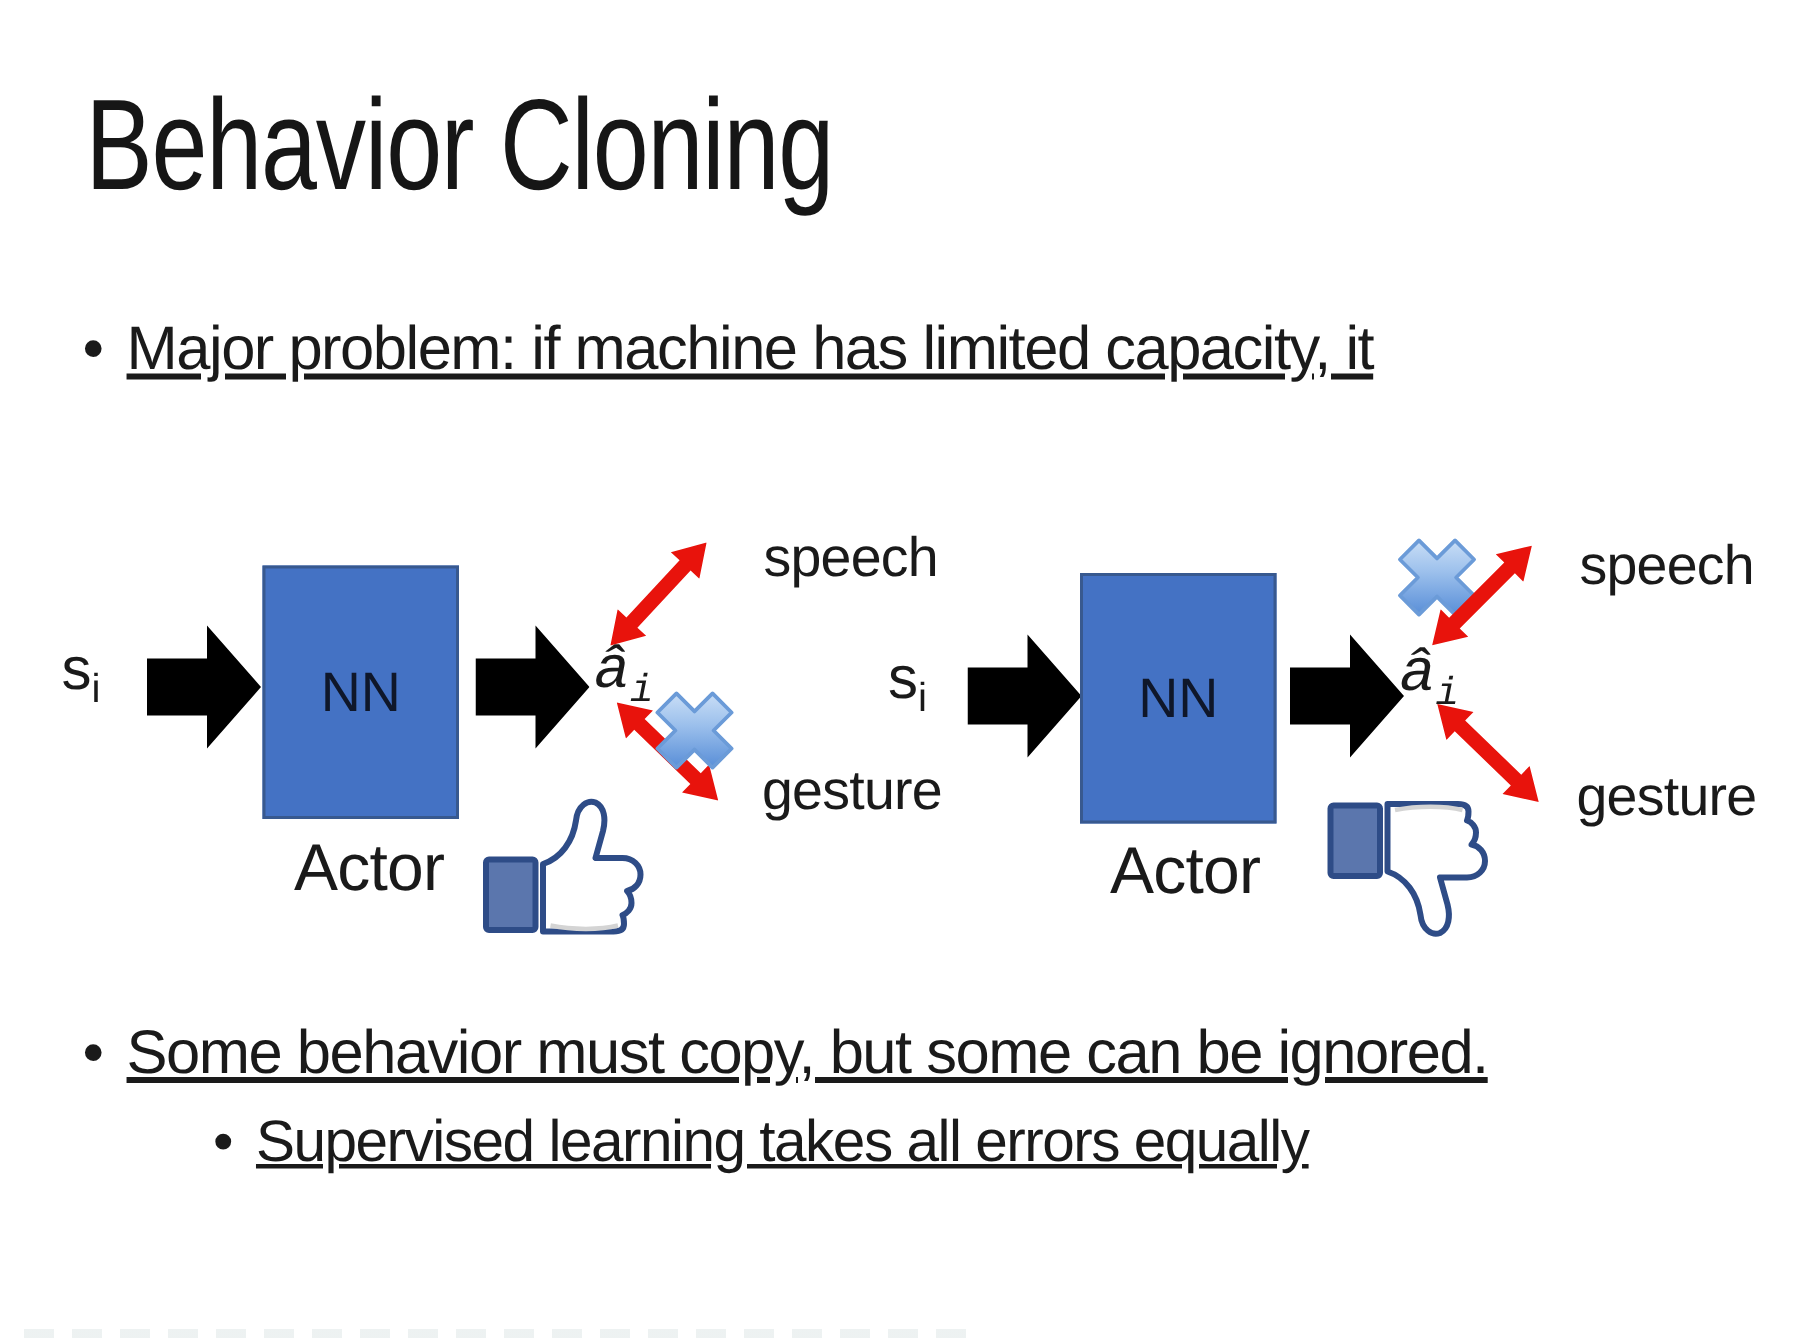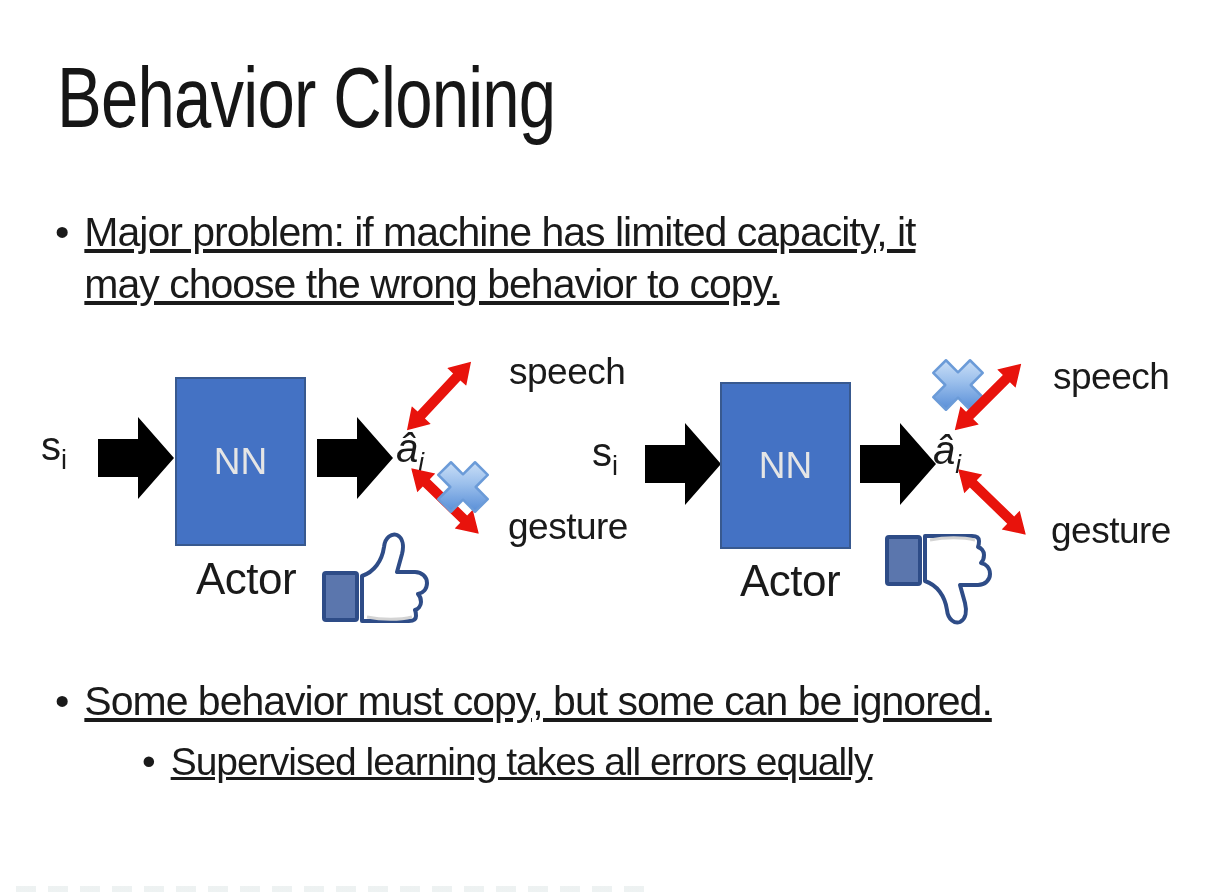--- a/index.html
+++ b/index.html
@@ -16,28 +16,28 @@
   
   .bullet{display:flex;align-items:flex-start;letter-spacing:-1px;}
   .bullet .dot{flex:0 0 auto;margin-right:16px;}
   #bullet1{left:55px;top:206px;font-size:41px;line-height:52px;width:1060px;}
   #bullet2{left:55px;top:676px;font-size:41px;line-height:50px;width:1100px;}
   #subbullet{left:142px;top:738px;font-size:39px;line-height:48px;width:1000px;}
   .btext span{display:block;text-decoration:underline;}
   
   .siglyph{font-size:40px;letter-spacing:0;text-align:right;}
   .siglyph sub{font-size:27px;}
-  .ahat{font-family:Liberation Sans, sans-serif;font-style:italic;font-size:40px;}
+  .ahat{font-family:Liberation Mono, monospace;font-style:italic;font-size:40px;}
   .ahat sub{font-size:26px;font-style:italic;}
   .dlabel{font-size:37px;letter-spacing:-0.5px;white-space:nowrap;margin-left:32px;}
   .actor{font-size:44px;letter-spacing:-0.5px;}
   
   .nnbox{
     width:131px;background:#4472c4;border:2px solid #38598f;box-sizing:border-box;
-    display:flex;align-items:center;justify-content:center;color:#e5e5e5;font-size:37px;
+    display:flex;align-items:center;justify-content:center;color:#0f172a;font-size:37px;
   }
   #nnbox-left{left:175px;top:377px;height:169px;}
   #nnbox-right{left:720px;top:382px;height:167px;}
   .z4{z-index:4}.z5{z-index:5}.z6{z-index:6}
   #bottom-dashes{
     left:16px;top:886px;width:630px;height:6px;opacity:.55;
     background:repeating-linear-gradient(90deg,#dfe7e7 0 20px,transparent 20px 32px);
   }
 </style>
 </head>
@@ -68,21 +68,20 @@
 </svg>
 
 <div id="slide">
 
   <div id="title" class="abs">Behavior Cloning</div>
 
   <div id="bullet1" class="abs bullet">
     <span class="dot">•</span>
     <div class="btext">
       <span>Major problem: if machine has limited capacity, it</span>
-      <span>may choose the wrong behavior to copy.</span>
     </div>
   </div>
 
   <div class="abs siglyph" style="left:41px;top:424px;"><span>s</span><sub>i</sub></div>
 
   <svg class="abs" style="left:98px;top:413px;" width="76" height="90">
       <use href="#blackarrow"></use>
     </svg>
 
   <div id="nnbox-left" class="abs nnbox">

